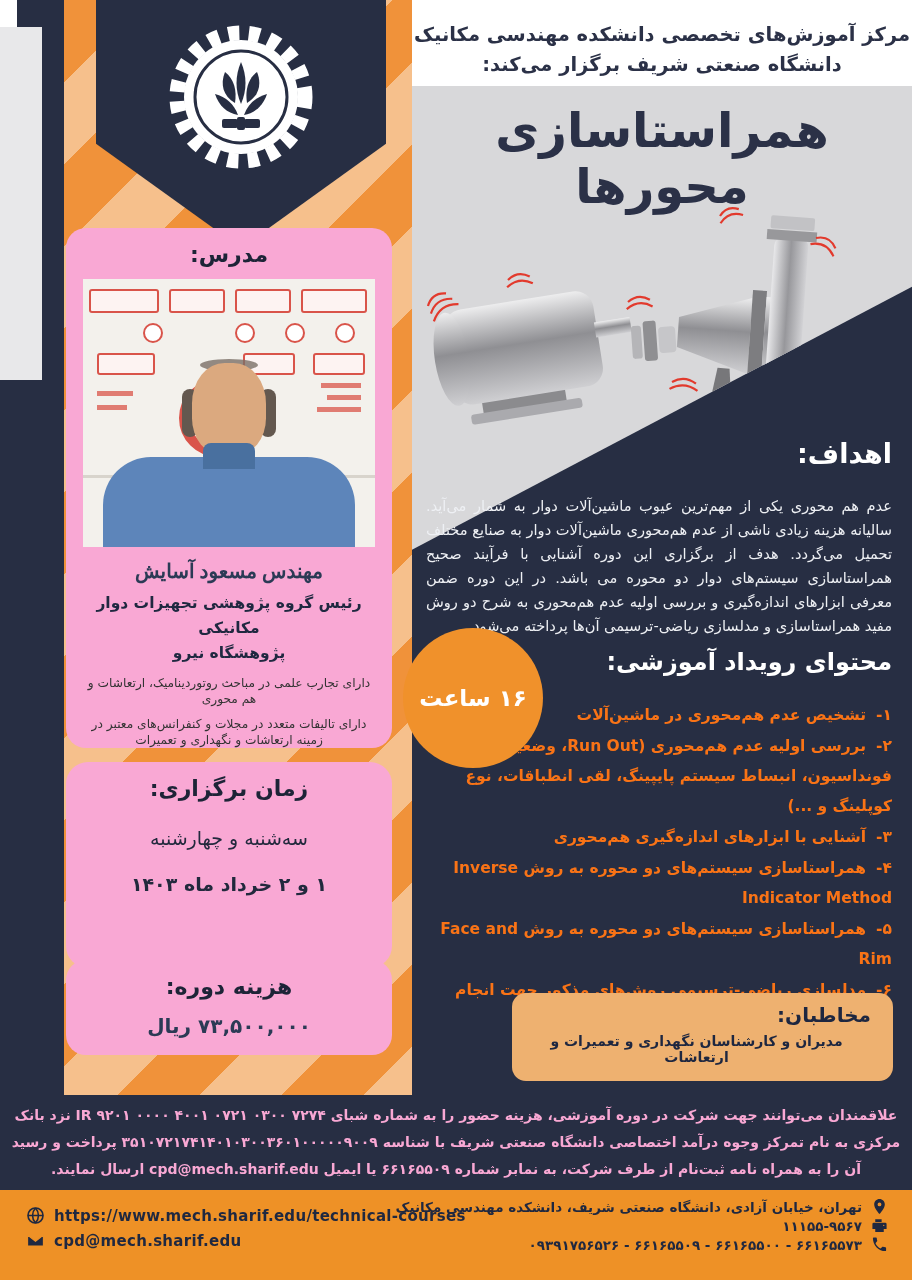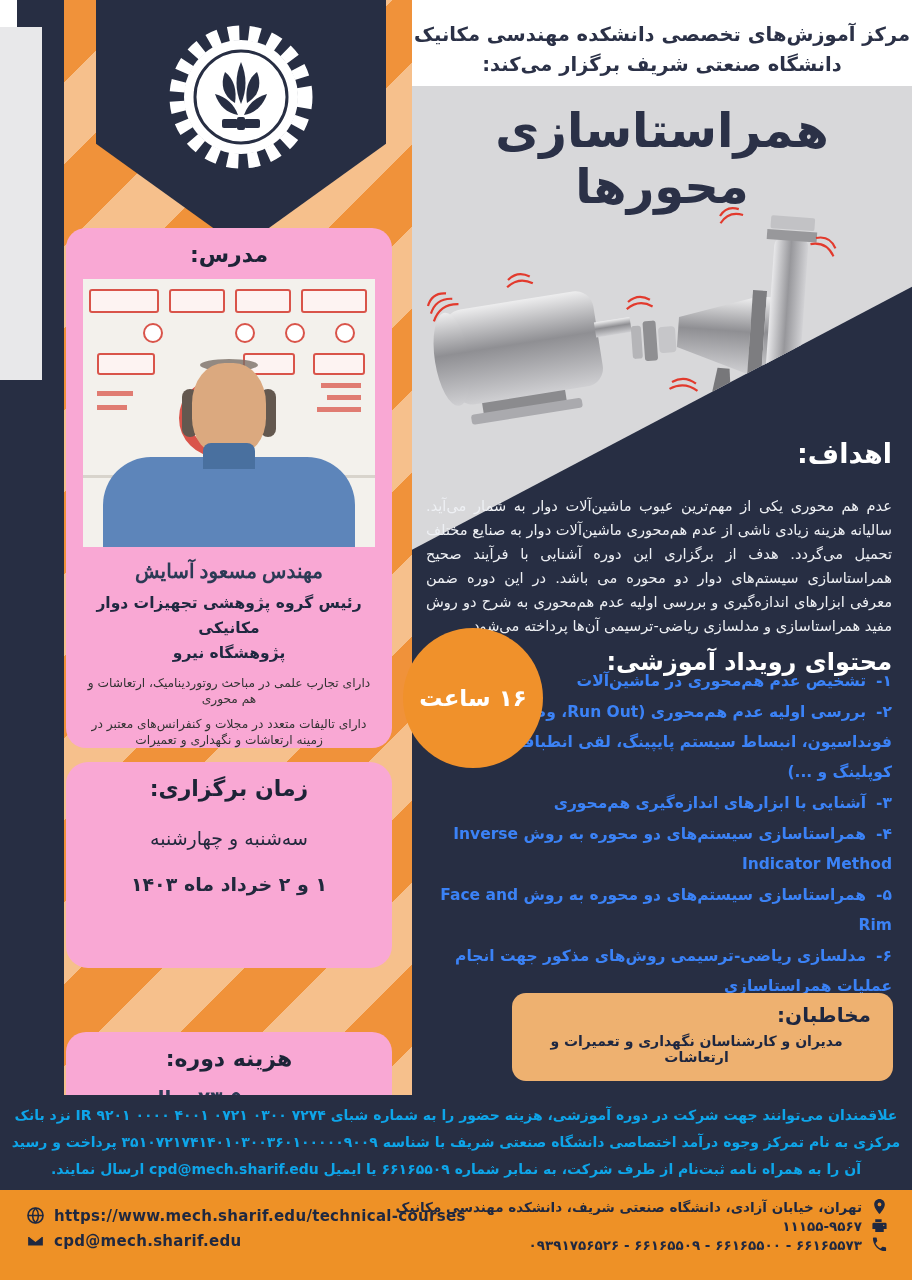--- a/index.html
+++ b/index.html
@@ -32,39 +32,39 @@
   .header-white div{font-size:19.5px;font-weight:bold;color:#2b3147;line-height:30px;}
   .gray-wedge{position:absolute;top:86px;left:0;width:100%;height:478px;background:#d8d8da;
               clip-path:polygon(0 0,100% 0,100% 42%,0 97%);}
   .hero-title{margin-top:16px;text-align:center;font-size:48px;font-weight:bold;color:#2b3147;}
   .machines{position:absolute;top:118px;left:8px;}
 
   .goals-heading{position:absolute;top:438px;right:20px;font-size:27px;font-weight:bold;color:#ffffff;}
   .goals-body{position:absolute;top:494px;right:20px;left:14px;font-size:14.6px;line-height:24px;
               color:#eef0f4;text-align:justify;text-align-last:right;}
   .contents-heading{position:absolute;top:648px;right:20px;font-size:24px;font-weight:bold;color:#ffffff;}
-  .contents-list{position:absolute;top:666px;right:20px;left:6px;margin:0;padding:0;list-style:none;
-                 font-size:15.5px;line-height:30px;font-weight:bold;color:#3b82f6;}
+  .contents-list{position:absolute;top:700px;right:20px;left:6px;margin:0;padding:0;list-style:none;
+                 font-size:15.5px;line-height:30px;font-weight:bold;color:#f97316;}
   .contents-list li{margin-bottom:1px;}
   .contents-list .num{margin-left:10px;}
   .audience-box{position:absolute;top:993px;right:19px;width:381px;height:88px;background:#eeb170;
                 border-radius:14px;box-sizing:border-box;padding:10px 22px 0 10px;}
   .audience-box .aud-h{font-size:20px;font-weight:bold;color:#1e2740;text-align:right;}
   .audience-box .aud-b{font-size:14px;font-weight:bold;color:#1e2740;text-align:center;margin-top:6px;}
 
   
   .badge16{left:403px;top:628px;width:140px;height:140px;border-radius:50%;background:#f0912b;z-index:5;
            display:flex;align-items:center;justify-content:center;color:#ffffff;font-weight:bold;font-size:23px;}
 
   
   .card{position:absolute;left:66px;width:326px;background:#f9a8d4;border-radius:20px;z-index:5;
         text-align:center;color:#2b3147;box-sizing:border-box;}
   .card-instructor{top:228px;height:520px;}
   .card-schedule{top:762px;height:206px;border-radius:22px;}
-  .card-cost{top:1032px;height:95px;}
+  .card-cost{top:960px;height:95px;}
   .card h2{margin:14px 0 0;font-size:22px;color:#1d2437;}
   .inst-name{margin-top:12px;font-size:20px;font-weight:bold;color:#2b3a55;font-family:Liberation Serif, serif;}
   .inst-role{margin-top:8px;font-size:15.5px;font-weight:bold;color:#1f2840;line-height:25px;}
   .inst-bio{margin-top:9px;padding:0 16px;font-size:12.2px;color:#333;line-height:16px;}
   .sched-days{margin-top:26px;font-size:19px;color:#22293d;}
   .sched-dates{margin-top:24px;font-size:19px;font-weight:bold;color:#22293d;}
   .cost-amount{margin-top:15px;font-size:20px;font-weight:bold;color:#2b3a55;}
 
   
   .photo{position:relative;width:292px;height:268px;margin:12px auto 0;background:#f3f1ec;overflow:hidden;}
@@ -79,21 +79,21 @@
   .person-head{position:absolute;bottom:92px;left:50%;transform:translateX(-50%);width:74px;height:92px;
                background:#dba97f;border-radius:44% 44% 40% 40%;}
   .hair-l,.hair-r{position:absolute;bottom:110px;width:16px;height:48px;background:#63584f;border-radius:8px;}
   .hair-l{left:calc(50% - 47px);} .hair-r{left:calc(50% + 31px);}
   .hair-top{position:absolute;bottom:176px;left:50%;transform:translateX(-50%);width:58px;height:12px;
             background:#7a6f66;border-radius:50%;opacity:.8;}
 
   
   .payment{left:0;top:1095px;width:912px;height:95px;background:#272e43;z-index:6;
            display:flex;align-items:center;justify-content:center;}
-  .payment p{margin:0;padding:0 10px;text-align:center;color:#0ea5e9;font-weight:bold;
+  .payment p{margin:0;padding:0 10px;text-align:center;color:#f9a8d4;font-weight:bold;
              font-size:14px;line-height:1.95;}
 
   
   .footer{left:0;top:1190px;width:912px;height:90px;background:#ee9126;z-index:6;color:#1f2840;}
   .f-right{position:absolute;right:24px;top:8px;text-align:right;}
   .f-row{display:flex;align-items:center;justify-content:flex-start;margin-bottom:2px;}
   .f-row .ic{margin-left:9px;flex:0 0 auto;display:inline-flex;}
   .f-row span{font-size:13.5px;font-weight:bold;}
   .f-left{position:absolute;left:26px;top:16px;direction:ltr;text-align:left;}
   .f-left .f-row{margin-bottom:6px;}

